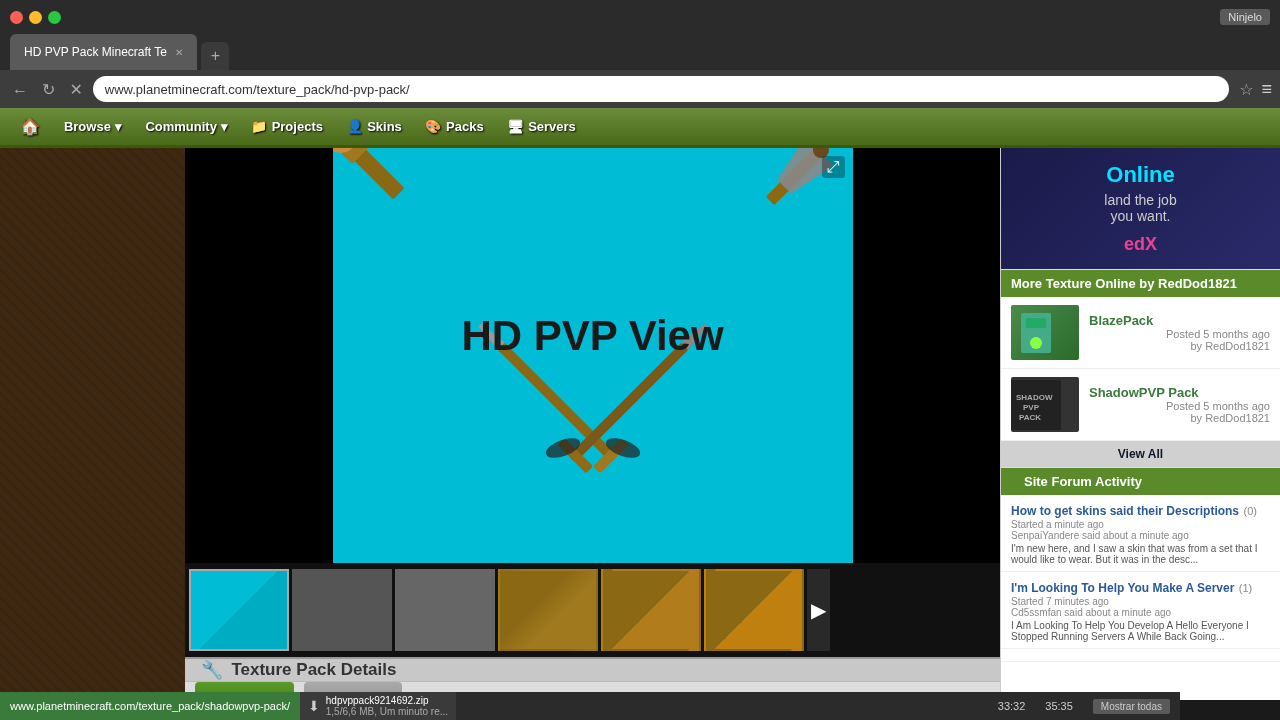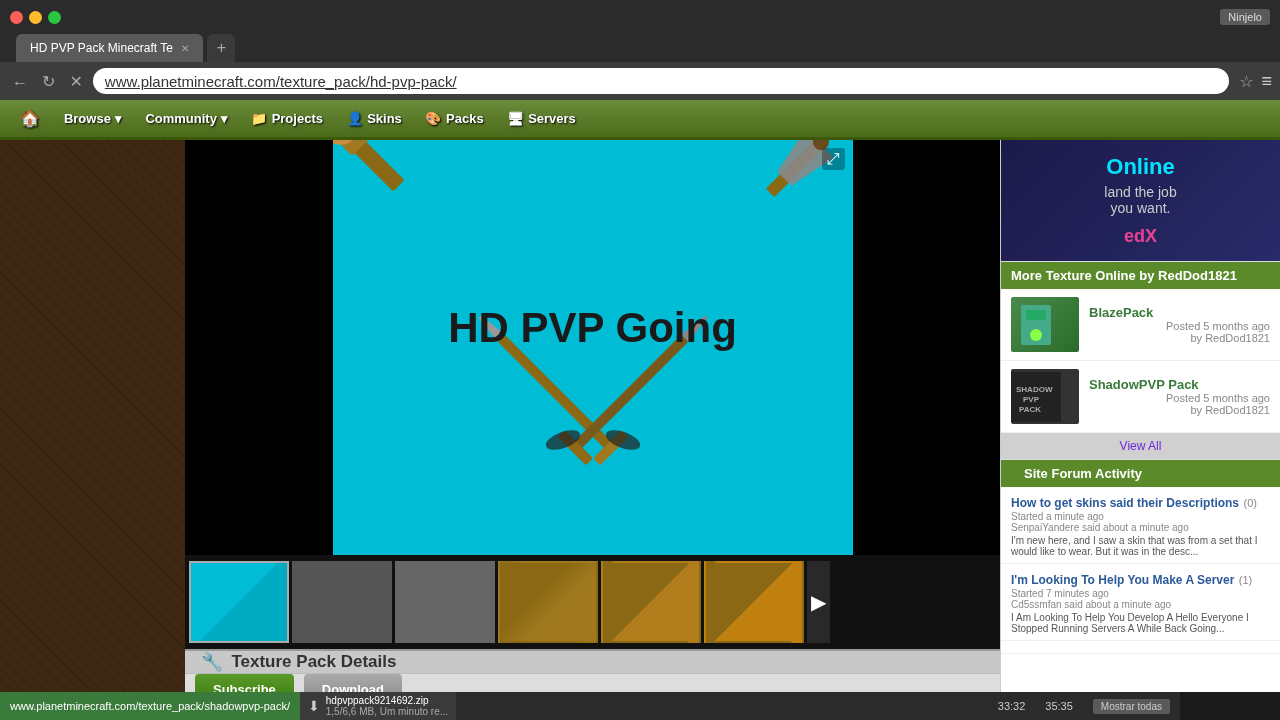--- a/index.html
+++ b/index.html
@@ -31,25 +31,24 @@
     }
     .tab {
       background: #4a4a4a;
       color: #ccc;
       padding: 5px 14px;
       font-size: 12px;
       border-radius: 6px 6px 0 0;
       display: flex;
       align-items: center;
       gap: 8px;
-      height: 28px;
+      height: 36px;
       max-width: 200px;
       white-space: nowrap;
       overflow: hidden;
-      margin-left: 6px;
     }
     .tab.active { background: #5a5a5a; color: #fff; }
     .tab-close { font-size: 10px; cursor: pointer; color: #aaa; }
     .new-tab { width: 28px; height: 28px; background: #3a3a3a; border-radius: 6px 6px 0 0; display: flex; align-items: center; justify-content: center; color: #aaa; font-size: 16px; margin-left: 4px; }
 
     .address-bar-row {
       display: flex;
       align-items: center;
       padding: 4px 8px;
       background: #3d3d3d;
@@ -343,27 +342,27 @@
       font-size: 13px;
       font-weight: bold;
     }
     .pack-meta {
       color: #888;
       font-size: 11px;
       text-align: right;
     }
     .view-all-btn {
       background: #d0d0d0;
-      color: #6d28d9;
+      color: #0f172a;
       border: none;
       padding: 6px;
       width: 100%;
       cursor: pointer;
       font-size: 12px;
-      font-weight: normal;
+      font-weight: bold;
     }
 
     
     .forum-activity {
       background: #fff;
       border-top: 1px solid #ddd;
       flex: 1;
       overflow: hidden;
     }
     .forum-header {
@@ -470,21 +469,21 @@
       <span class="tab-close">✕</span>
     </div>
     <div class="new-tab">+</div>
   </div>
 
   <div class="address-bar-row">
     <button class="nav-btn">←</button>
     <button class="nav-btn">↻</button>
     <button class="nav-btn">✕</button>
     <div class="address-bar">
-      <span style="font-size:15px; color:#333;text-decoration:underline;">www.planetminecraft.com/texture_pack/hd-pvp-pack/</span>
+      <span style="font-size:13px; color:#333;">www.planetminecraft.com/texture_pack/hd-pvp-pack/</span>
     </div>
     <span class="star-btn">☆</span>
     <span class="menu-btn">≡</span>
   </div>
 </div>
 
 <div class="site-nav">
   <div class="site-nav-item">
     <span class="home-icon">🏠</span>
   </div>
@@ -553,21 +552,21 @@
 
             <g transform="translate(-30, 10)">
               <ellipse cx="0" cy="0" rx="18" ry="8" fill="#222" opacity="0.7" transform="rotate(-20)"></ellipse>
             </g>
             <g transform="translate(30, 10)">
               <ellipse cx="0" cy="0" rx="18" ry="8" fill="#222" opacity="0.7" transform="rotate(20)"></ellipse>
             </g>
           </g>
         </svg>
 
-        <div class="pack-title" style="position:relative; z-index:3; margin-top: -40px;">HD PVP Going</div>
+        <div class="pack-title" style="position:relative; z-index:3; margin-top: -40px;">HD PVP View</div>
 
         <span class="expand-btn">⤢</span>
       </div>
     </div>
 
     <div class="thumbnail-strip">
       <div class="thumb thumb-1 active"></div>
       <div class="thumb thumb-2"></div>
       <div class="thumb thumb-3"></div>
       <div class="thumb thumb-4"></div>

